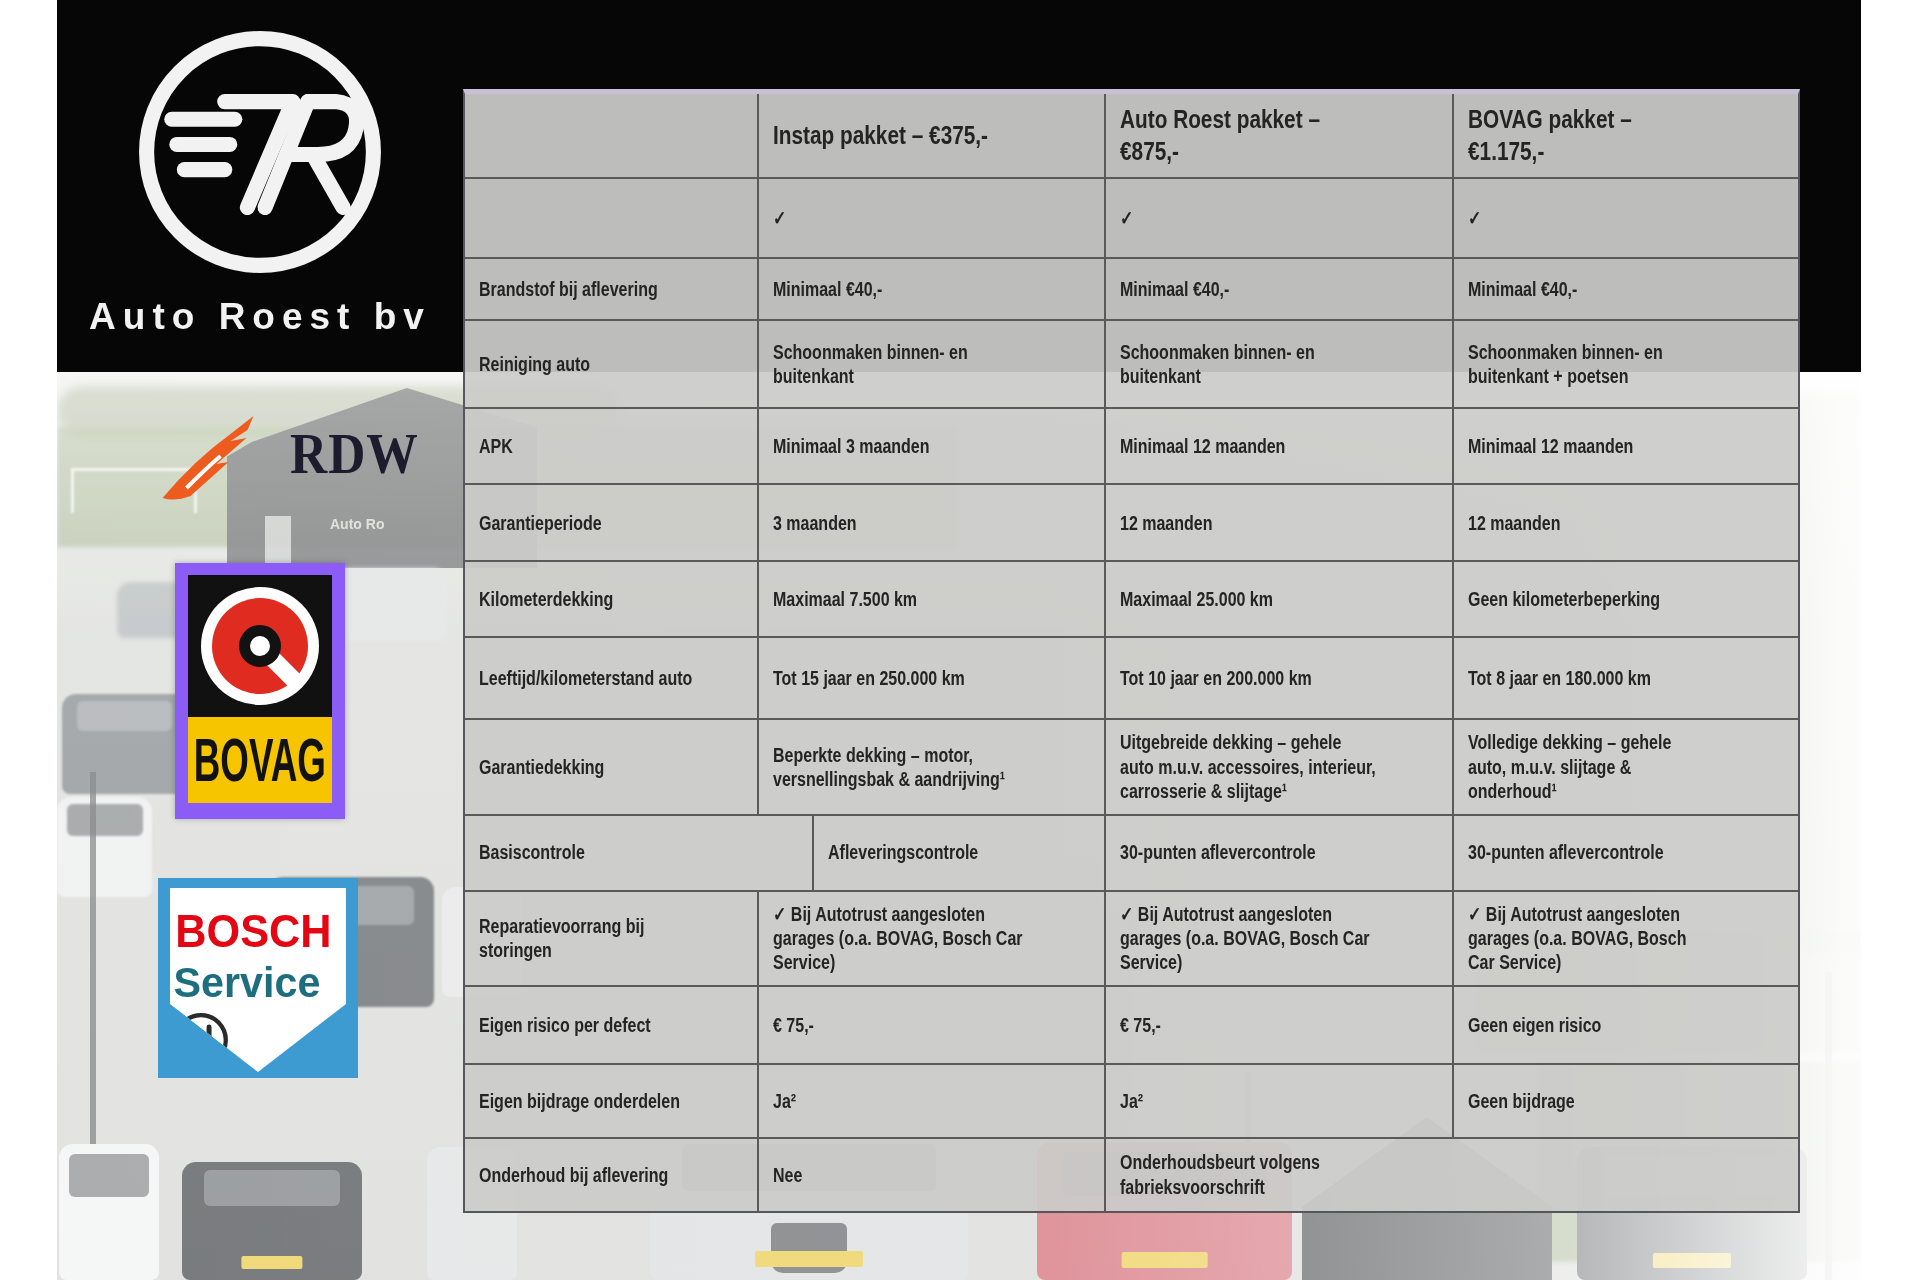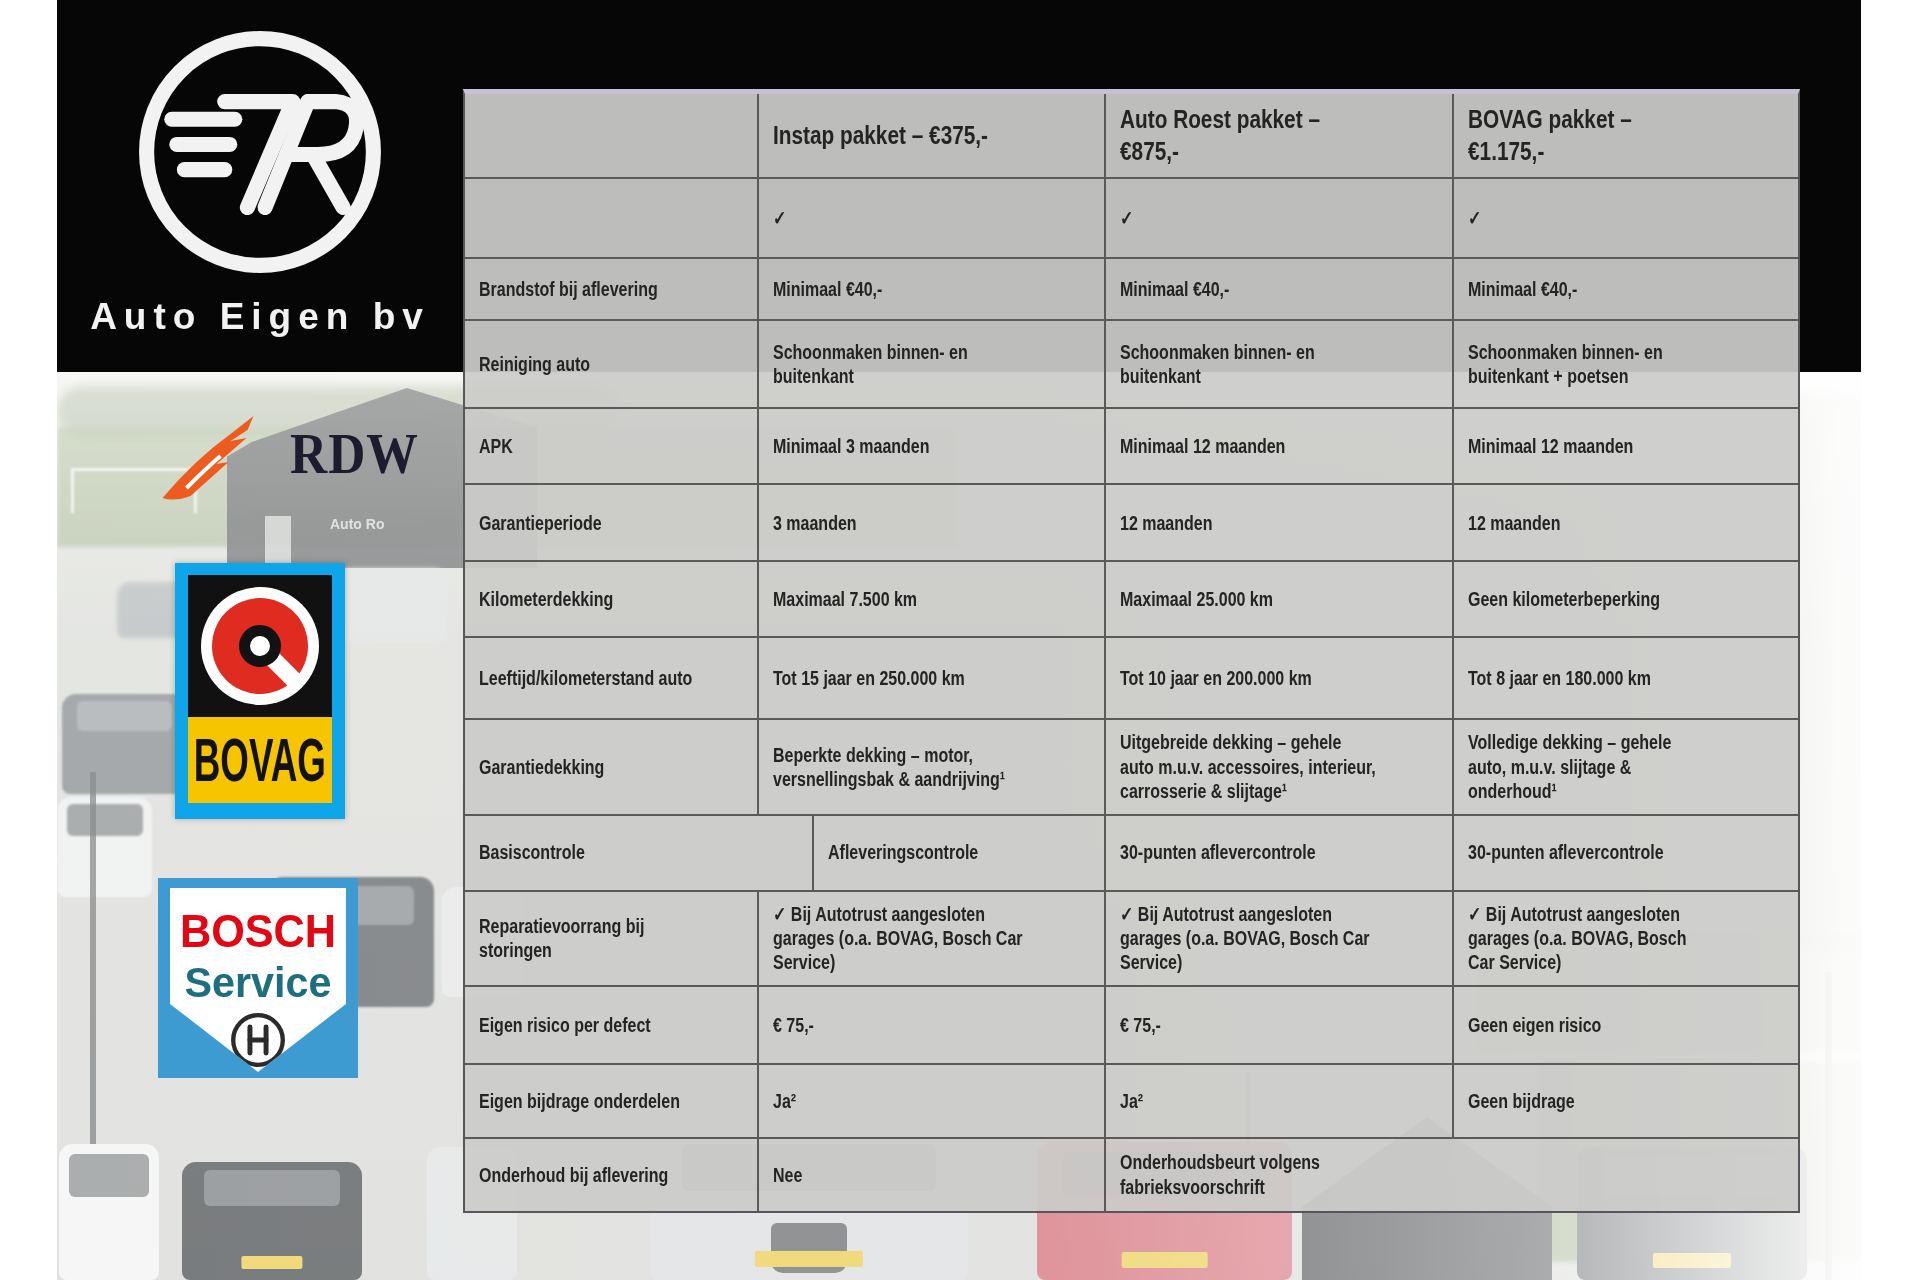--- a/index.html
+++ b/index.html
@@ -16,39 +16,39 @@
   .ar-circle{width:252px;height:252px;}
   .ar-name{margin-top:18px;color:#f2f2f2;font-size:37px;font-weight:bold;letter-spacing:7px;white-space:nowrap;}
 
   
   .rdw{left:124px;top:410px;width:300px;height:110px;z-index:6;}
   .rdw svg{position:absolute;left:0;top:0;}
   .rdw-text{position:absolute;left:166px;top:12px;font-family:"Liberation Serif",serif;font-weight:bold;
             font-size:56px;color:#1c1c2e;letter-spacing:1px;transform:scaleX(.92);transform-origin:0 0;}
 
   
-  .bovag{left:175px;top:563px;width:170px;height:256px;background:#0ea5e9;z-index:6;box-sizing:border-box;
+  .bovag{left:175px;top:563px;width:170px;height:256px;background:#8b5cf6;z-index:6;box-sizing:border-box;
          padding:12px 13px 0 13px;box-shadow:0 0 6px rgba(0,0,0,.25);}
   .bovag-black{position:relative;width:144px;height:142px;background:#111;}
   .bovag-wcirc{position:absolute;left:50%;top:50%;width:118px;height:118px;border-radius:50%;background:#fff;
                transform:translate(-50%,-50%);}
   .bovag-red{position:absolute;left:50%;top:50%;width:96px;height:96px;border-radius:50%;background:#df2b20;
              transform:translate(-50%,-50%);}
   .bovag-key{position:absolute;left:50%;top:50%;width:17px;height:52px;background:#fff;border-radius:3px;
              transform:translate(-50%,0) rotate(-45deg);transform-origin:top center;}
   .bovag-ring{position:absolute;left:50%;top:50%;width:20px;height:20px;border-radius:50%;background:#fff;
               border:11px solid #121212;transform:translate(-50%,-50%);}
   .bovag-yellow{width:144px;height:86px;background:#f6c500;display:flex;align-items:center;justify-content:center;}
   .bovag-word{font-size:40px;font-weight:bold;color:#121212;letter-spacing:0;
               transform:scale(.92,1.55);transform-origin:center;}
 
   
   .bosch{left:158px;top:878px;width:200px;height:200px;background:#3d9bd2;z-index:6;}
   .bosch-shield{position:absolute;left:12px;top:10px;width:176px;height:184px;background:#fff;
-                clip-path:polygon(0 0,100% 0,100% 63%,50% 100%,0 63%);text-align:center;}
+                clip-path:polygon(0 0,100% 0,100% 63%,50% 100%,0 63%);}
   .bosch-t1{margin-top:16px;font-size:46px;font-weight:bold;color:#e30613;letter-spacing:0px;
             transform:scaleX(.94);transform-origin:center;}
   .bosch-t2{margin-top:0px;font-size:43px;font-weight:bold;color:#1d6e7e;transform:scaleX(.96);}
 
   
   .photo{left:57px;top:372px;width:1804px;height:908px;z-index:2;overflow:hidden;
          background:linear-gradient(180deg,#eceee9 0,#e3e6de 70px,#d9dcd4 150px,#d4d6d1 260px,#d2d3cf 100%);}
   .photo::after{content:'';position:absolute;inset:0;z-index:50;pointer-events:none;
      background:linear-gradient(90deg,rgba(255,255,255,.28) 0%,rgba(255,255,255,.30) 55%,rgba(255,255,255,.58) 84%,rgba(255,255,255,.95) 99%),
                 linear-gradient(180deg,rgba(255,255,255,.32) 0%,rgba(255,255,255,.14) 30%,rgba(255,255,255,.10) 100%);}
@@ -143,21 +143,21 @@
     <g fill="none" stroke="#f2f2f2" stroke-width="6" stroke-linecap="round" stroke-linejoin="round">
       <path d="M15,37 L40,37"></path>
       <path d="M17,47 L38,47"></path>
       <path d="M20,57 L36,57"></path>
       <path d="M36,30 L63,30 L45,72"></path>
       <path d="M69,30 L52,72"></path>
       <path d="M69,30 L80,30 Q90,31 88,41 Q86,51 73,51 L61,51"></path>
       <path d="M71,51 L83,72"></path>
     </g>
   </svg>
-  <div class="ar-name">Auto Eigen bv</div>
+  <div class="ar-name">Auto Roest bv</div>
 </div>
 
 <div class="abs rdw">
   <svg width="165" height="100" viewBox="0 0 100 100">
     <path fill="#ee5b1f" d="M6,88 Q38,50 74,24 L97,6 L91,20 L74,31 L90,28 L60,54 L72,52 L34,86 Q18,92 6,88 Z"></path>
     <path d="M30,78 Q50,58 64,46" stroke="#fff" stroke-width="4" fill="none"></path>
   </svg>
   <div class="rdw-text">RDW</div>
 </div>
 

